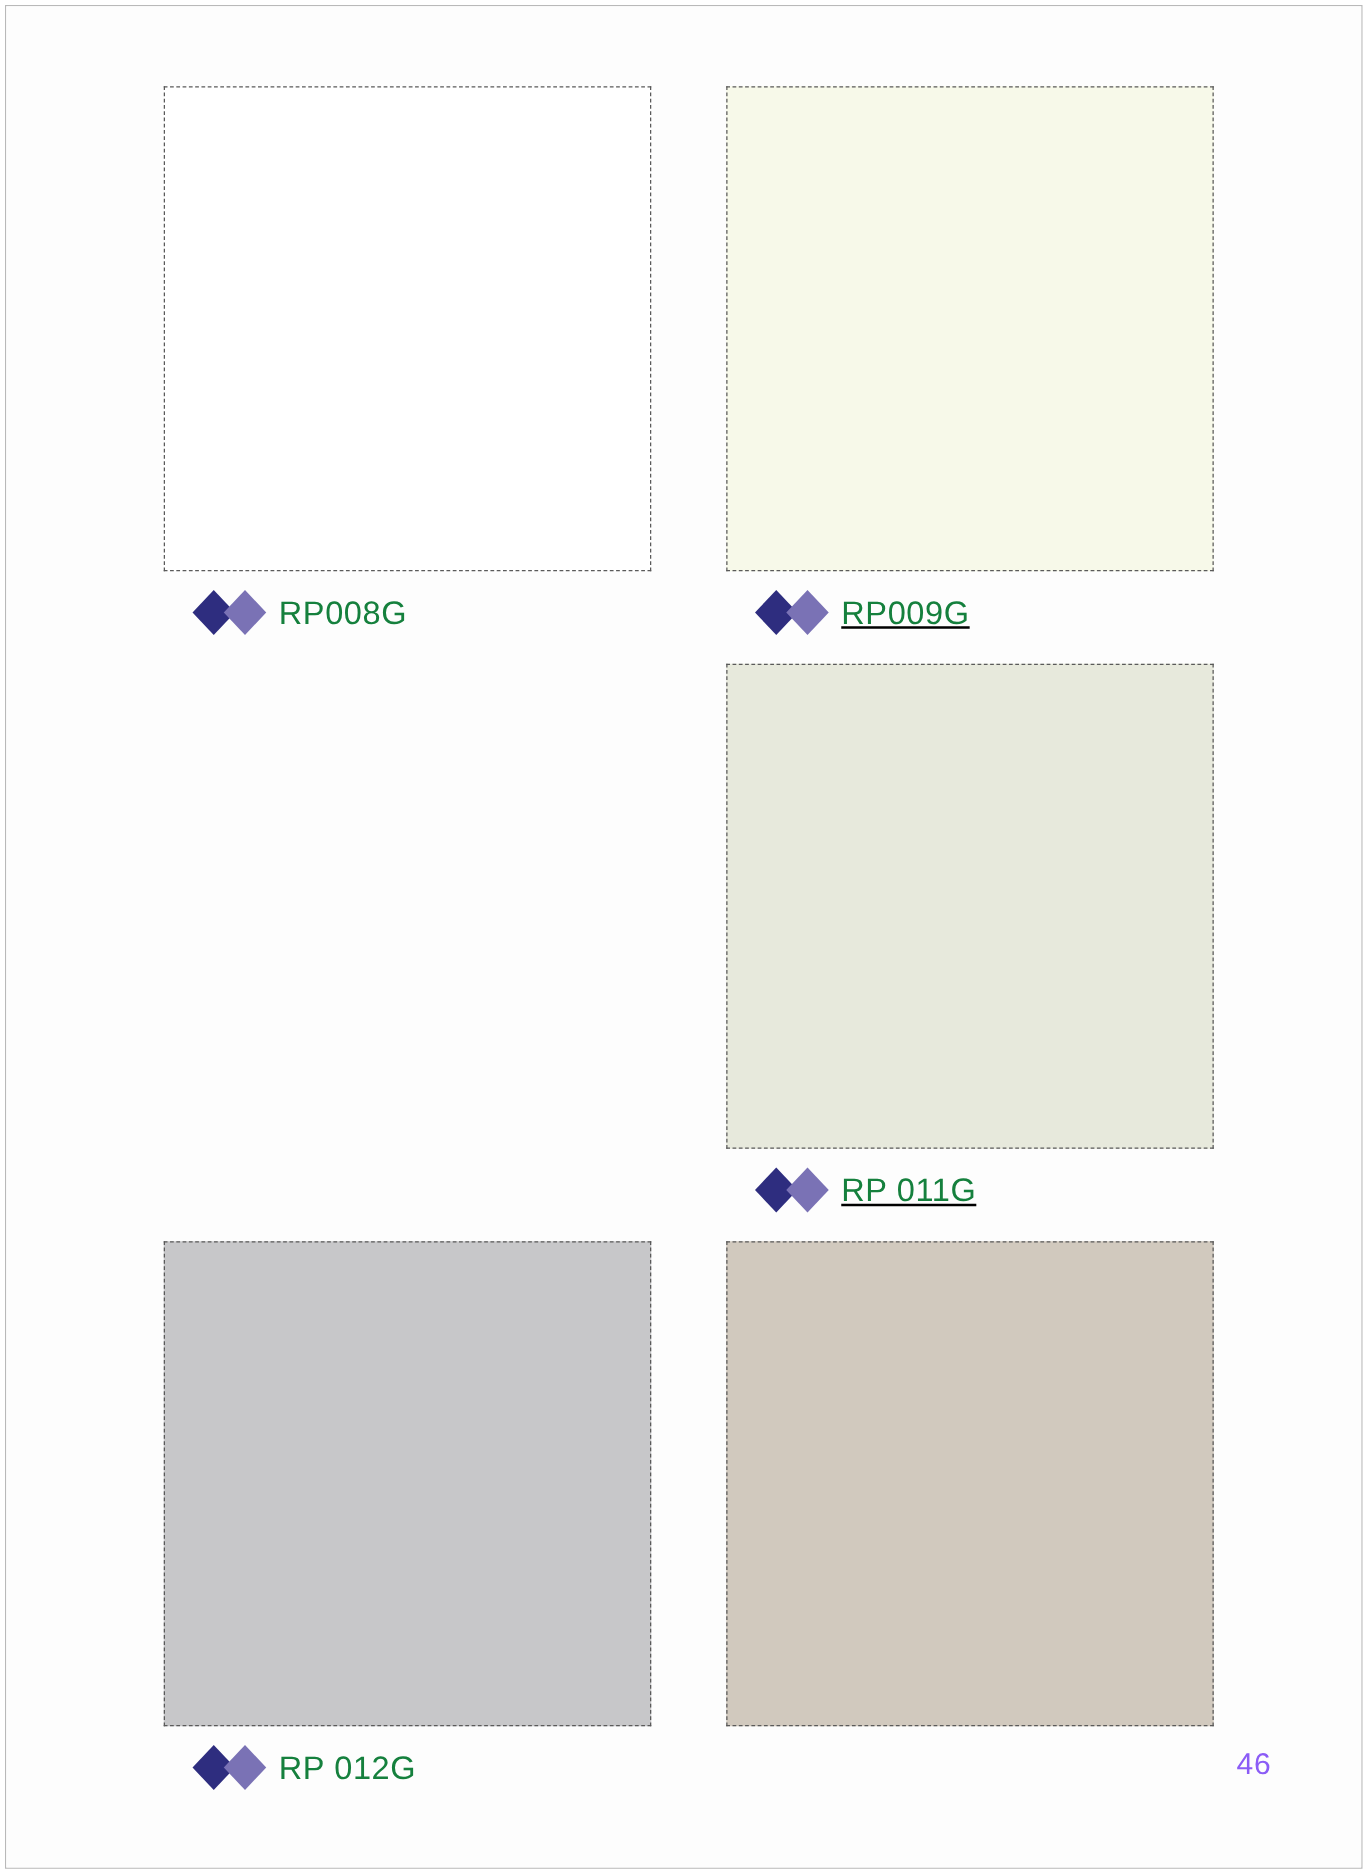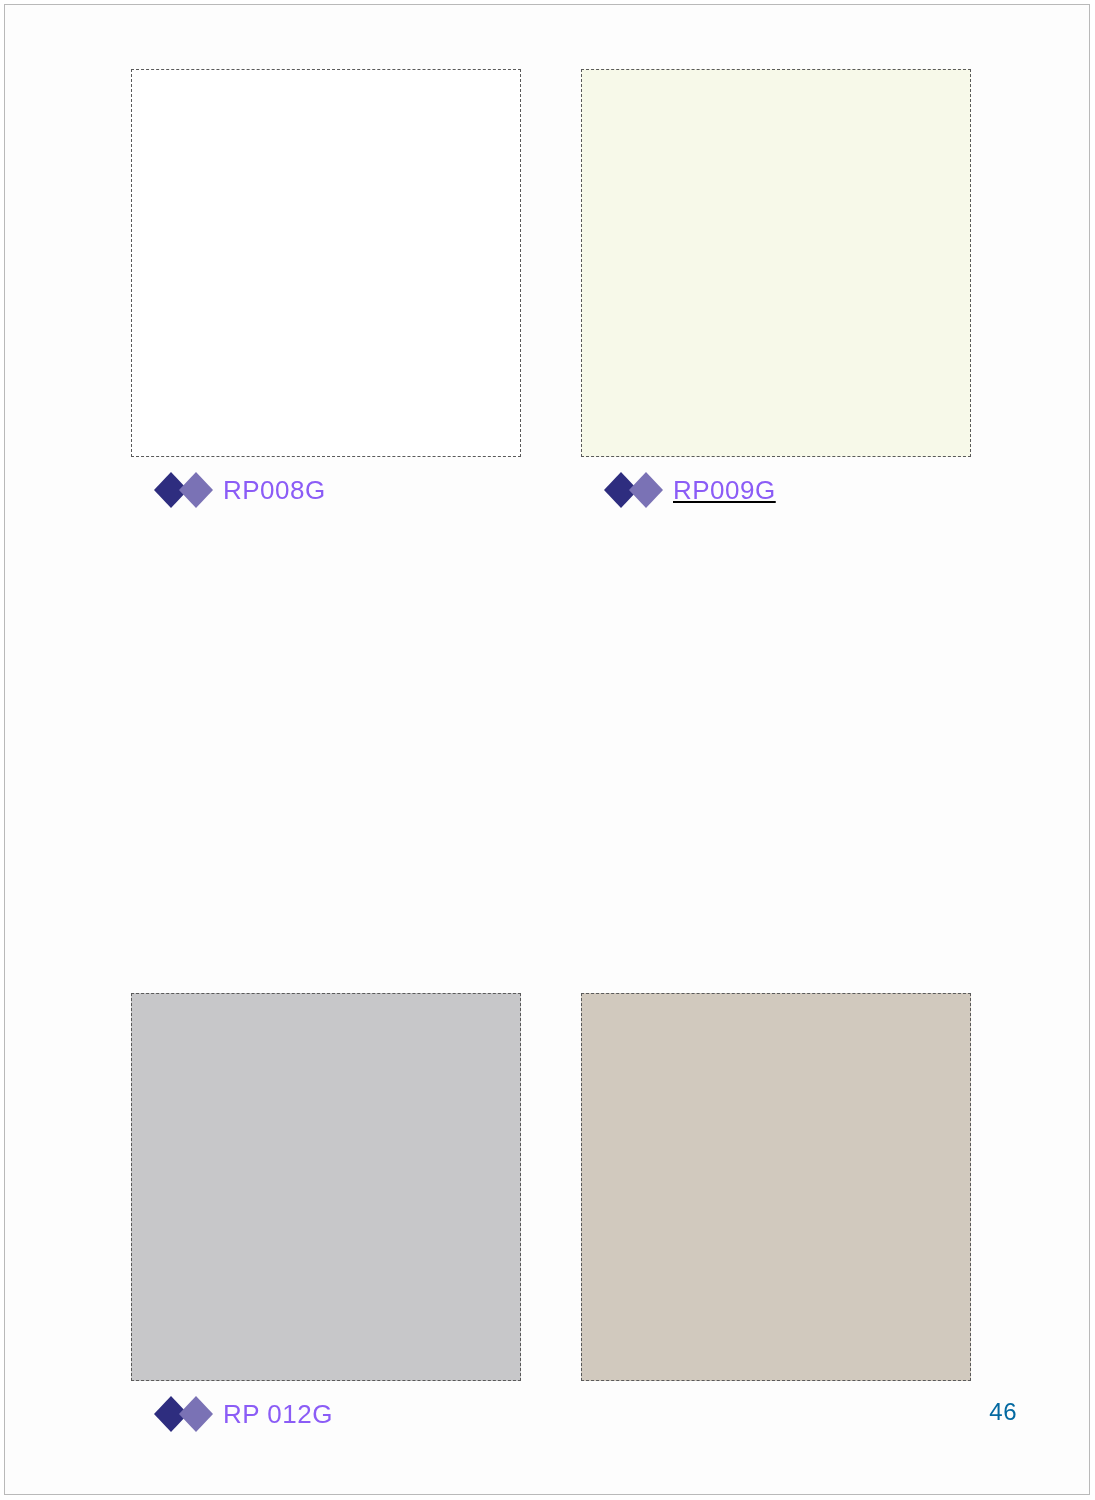--- a/index.html
+++ b/index.html
@@ -74,32 +74,32 @@
     width: 62px;
     height: 38px;
     flex: 0 0 auto;
     display: block;
   }
 
   .swatch-code {
     margin-left: 8px;
     font-size: 26px;
     letter-spacing: 0.5px;
-    color: #8b5cf6;
+    color: #15803d;
     white-space: pre;
     line-height: 1;
   }
 
   
   .page-number {
     position: absolute;
     right: 72px;
     bottom: 68px;
     font-size: 24px;
-    color: #0369a1;
+    color: #8b5cf6;
     letter-spacing: 0.5px;
   }
 </style>
 </head>
 <body style="background: rgb(255, 255, 255);">
 
 <div class="page" style="border-color: rgb(185, 185, 185);">
   <div class="sheet">
 
     <div class="swatch-grid">
@@ -120,20 +120,30 @@
         <div class="label-row">
           <svg class="brand-mark" viewBox="0 0 62 38">
             <polygon class="mark-dark" points="18,1 35,19 18,37 1,19" fill="#2E2D7F"></polygon>
             <polygon class="mark-light" points="43,1 60,19 43,37 26,19" fill="#7A72B5"></polygon>
           </svg>
           <span class="swatch-code">RP009G</span>
         </div>
       </div>
 
 
+      <div class="swatch-cell col-right row-2">
+        <div class="chip" style="background-color: rgb(231, 233, 220);"></div>
+        <div class="label-row">
+          <svg class="brand-mark" viewBox="0 0 62 38">
+            <polygon class="mark-dark" points="18,1 35,19 18,37 1,19" fill="#2E2D7F"></polygon>
+            <polygon class="mark-light" points="43,1 60,19 43,37 26,19" fill="#7A72B5"></polygon>
+          </svg>
+          <span class="swatch-code">RP 011G</span>
+        </div>
+      </div>
 
       <div class="swatch-cell col-left row-3">
         <div class="chip" style="background-color: rgb(199, 199, 201);"></div>
         <div class="label-row">
           <svg class="brand-mark" viewBox="0 0 62 38">
             <polygon class="mark-dark" points="18,1 35,19 18,37 1,19" fill="#2E2D7F"></polygon>
             <polygon class="mark-light" points="43,1 60,19 43,37 26,19" fill="#7A72B5"></polygon>
           </svg>
           <span class="swatch-code">RP 012G</span>
         </div>

